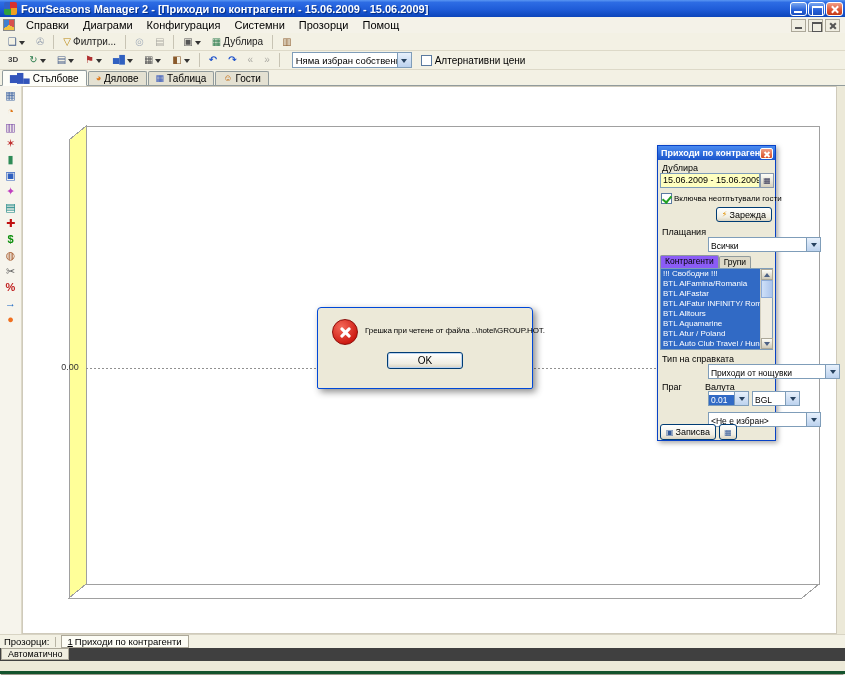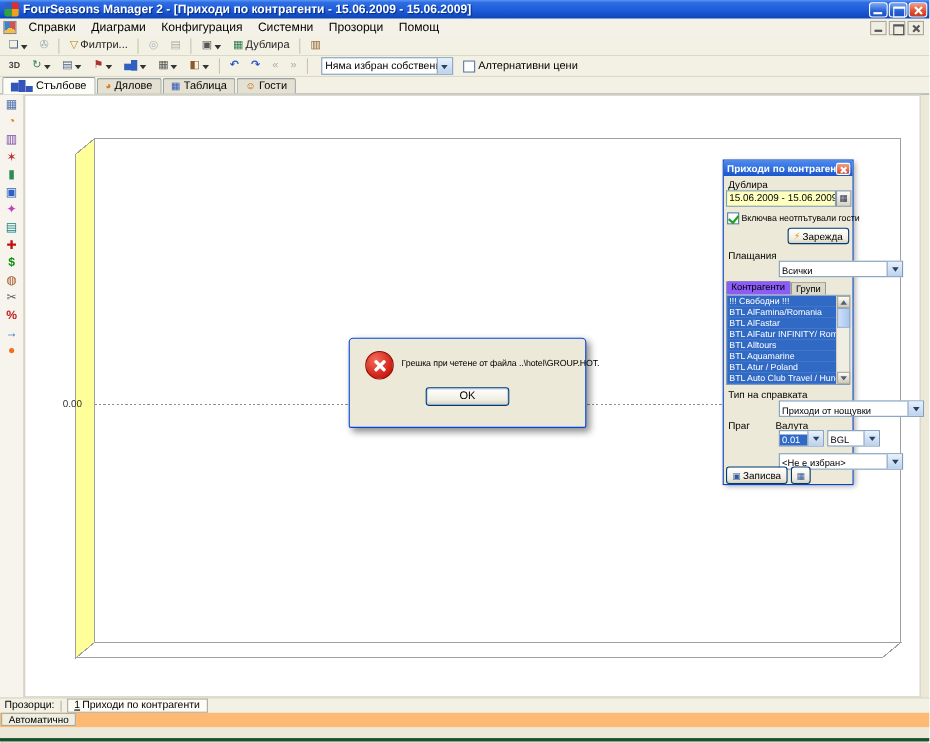--- a/index.html
+++ b/index.html
@@ -69,21 +69,21 @@
   
   .sidebar { position:absolute; left:0; top:86px; width:22px; height:548px; background:#f6f4ec;
     border-right:1px solid #ddd9c8; display:flex; flex-direction:column; align-items:center;
     padding-top:2px; gap:1px; }
   .side-ico { width:18px; height:15px; display:flex; align-items:center; justify-content:center;
     font-size:11px; line-height:1; border:1px solid transparent; border-radius:2px; }
 
   
   .main { position:absolute; left:22px; top:86px; width:815px; height:548px; background:#fff;
     border:1px solid #cfcabb; }
-  .zero-label { position:absolute; left:34px; top:275px; width:26px; text-align:left;
+  .zero-label { position:absolute; left:34px; top:275px; width:26px; text-align:center;
     font-size:9px; color:#333; }
 
   
   .panel { position:absolute; left:657px; top:145px; width:119px; height:296px; z-index:5;
     border:1px solid #0842c6; background:#ece9d8; box-shadow:2px 2px 5px rgba(0,0,0,.35); }
   .panel-title { height:14px; background:linear-gradient(180deg,#4a8af0,#1a55cc); color:#fff;
     font-weight:bold; font-size:9px; display:flex; align-items:center; padding:0 2px 0 3px; }
   .panel-title .ptext { flex:1; white-space:nowrap; overflow:hidden; }
   .pclose { width:13px; height:11px; border:1px solid #fff; border-radius:2px; flex:none;
     background:linear-gradient(180deg,#f0a088,#d84a20); position:relative; }
@@ -142,21 +142,21 @@
   .ok-btn { position:absolute; left:50%; transform:translateX(-50%); top:44px; width:76px; height:17px;
     font-size:10px; box-shadow:inset 0 0 0 1px #bcd4f0; }
 
   
   .windowsbar { position:absolute; left:0; top:634px; width:845px; height:14px; background:#f3f1e4;
     border-top:1px solid #d8d4c4; display:flex; align-items:center; font-size:9.5px; padding-left:4px; gap:5px; }
   .wsep { width:1px; height:10px; background:#b8b4a4; }
   .wtab { height:13px; display:flex; align-items:center; padding:0 6px; background:#fdfdf6;
     border:1px solid #aca899; font-size:9.5px; gap:2px; }
   .wtab .u { text-decoration:underline; }
-  .autobar { position:absolute; left:0; top:648px; width:845px; height:13px; background:#fdba74;padding-left:24px; }
+  .autobar { position:absolute; left:0; top:648px; width:845px; height:13px; background:#404040;padding-left:24px; }
   .auto-btn { position:absolute; left:1px; top:0; height:12px; padding:0 6px; font-size:9px;
     background:#f0eee0; border:1px solid #aca899; display:flex; align-items:center; }
   .statusbar { position:absolute; left:0; top:661px; width:845px; height:14px; background:#ece9d8;
     border-top:3px solid #14532d; display:flex; align-items:center; padding:1px;margin-top:10px; }
   .status-cell { flex:1; height:11px; border:1px solid; border-color:#9c9a8c #fff #fff #9c9a8c;
     font-size:9px; padding:0 3px; display:flex; align-items:center; }
 </style>
 </head>
 <body>
 

